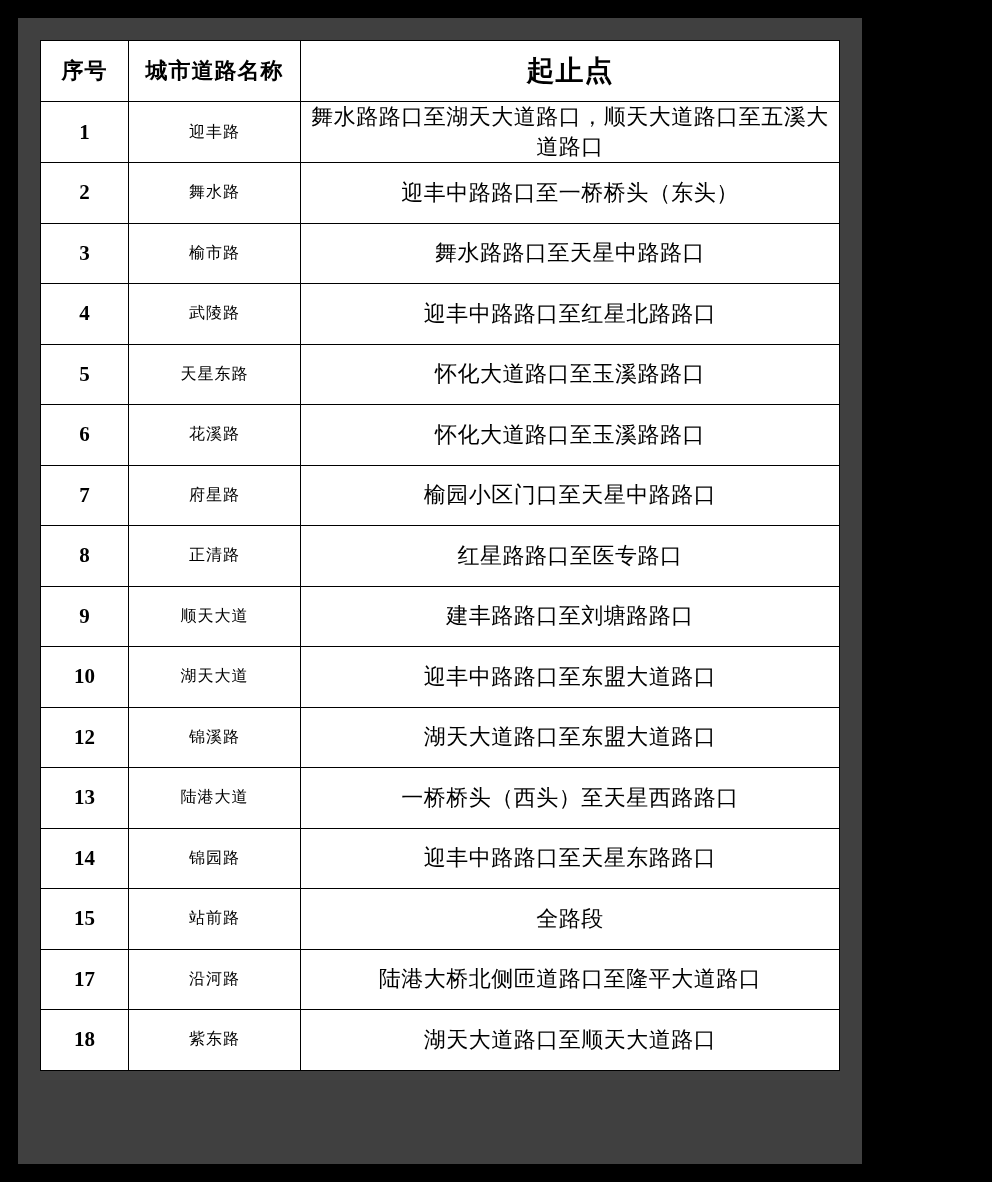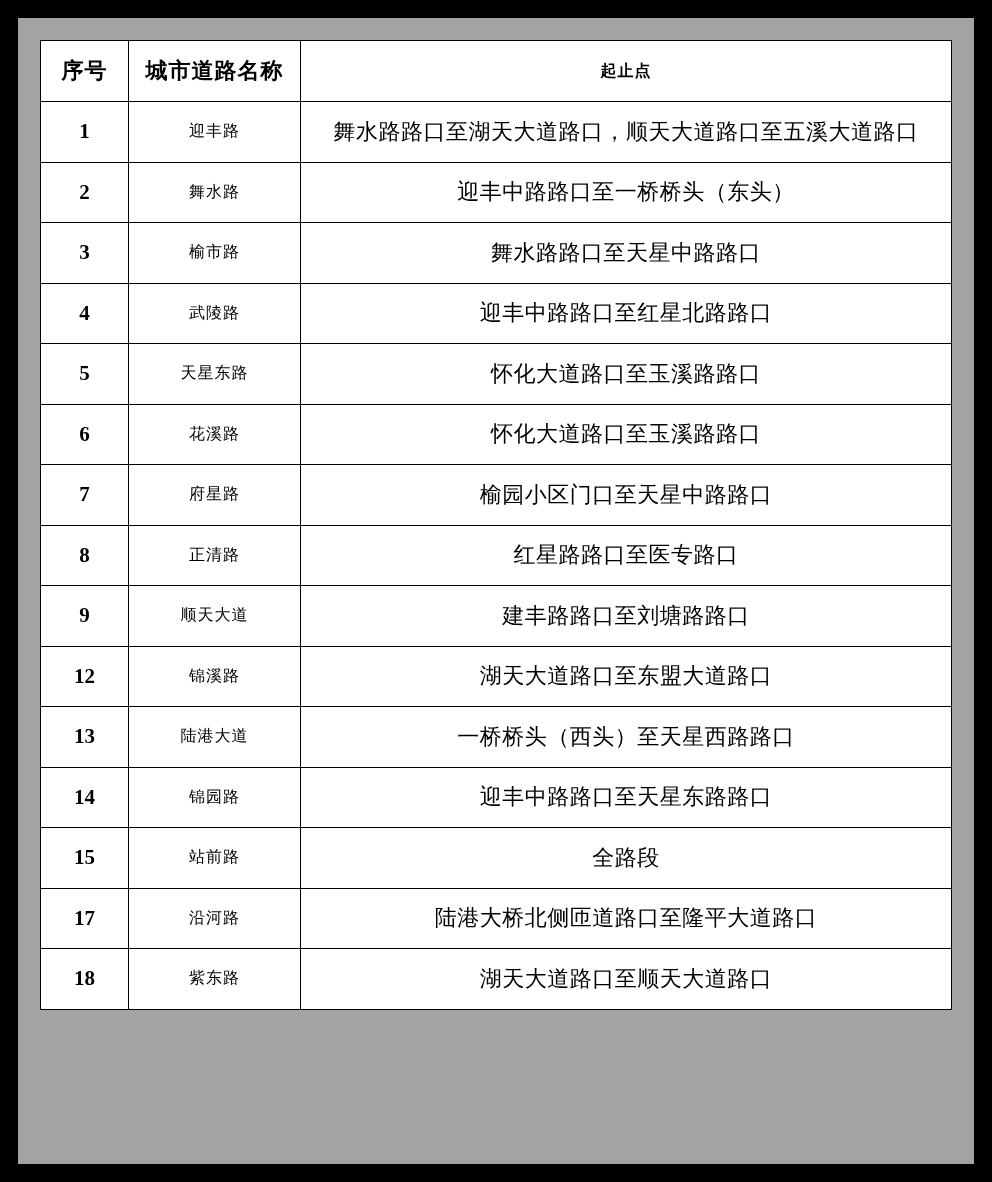--- a/index.html
+++ b/index.html
@@ -10,23 +10,23 @@
   body {
     width: 992px;
     height: 1182px;
     font-family: "Liberation Serif", "DejaVu Serif", serif;
     overflow: hidden;
   }
   .page {
     position: absolute;
     left: 18px;
     top: 18px;
-    width: 956px;
+    width: 844px;
     height: 1146px;
-    background: #a3a3a3;
+    background: #404040;
     box-sizing: border-box;
   }
   .table-wrap {
     position: absolute;
     left: 22px;
     top: 22px;
     right: 22px;
     bottom: 22px;
   }
   table.road-table {
@@ -49,21 +49,21 @@
   thead th {
     height: 60px;
     font-size: 23px;
     font-weight: bold;
     letter-spacing: 1px;
   }
   thead th.h-idx, thead th.h-name {
     font-size: 22px;
   }
   thead th.h-range {
-    font-size: 16px;
+    font-size: 28px;
   }
   tbody td {
     height: 59.5px;
     font-size: 22px;
   }
   tbody td.idx {
     font-family: "Liberation Serif", "DejaVu Serif", serif;
     font-weight: bold;
     font-size: 21px;
   }
@@ -135,20 +135,25 @@
           <td class="idx">8</td>
           <td class="name">正清路</td>
           <td class="range">红星路路口至医专路口</td>
         </tr>
         <tr>
           <td class="idx">9</td>
           <td class="name">顺天大道</td>
           <td class="range">建丰路路口至刘塘路路口</td>
         </tr>
         <tr>
+          <td class="idx">10</td>
+          <td class="name">湖天大道</td>
+          <td class="range">迎丰中路路口至东盟大道路口</td>
+        </tr>
+        <tr>
           <td class="idx">12</td>
           <td class="name">锦溪路</td>
           <td class="range">湖天大道路口至东盟大道路口</td>
         </tr>
         <tr>
           <td class="idx">13</td>
           <td class="name">陆港大道</td>
           <td class="range">一桥桥头（西头）至天星西路路口</td>
         </tr>
         <tr>

